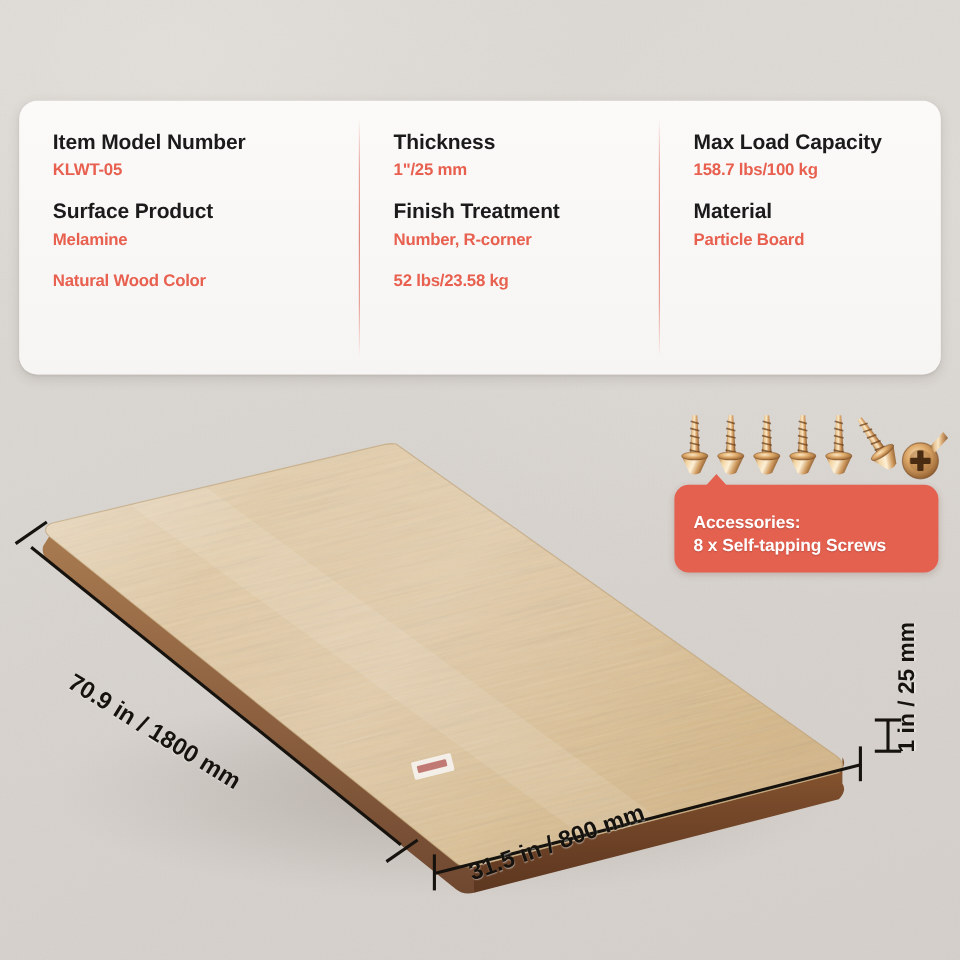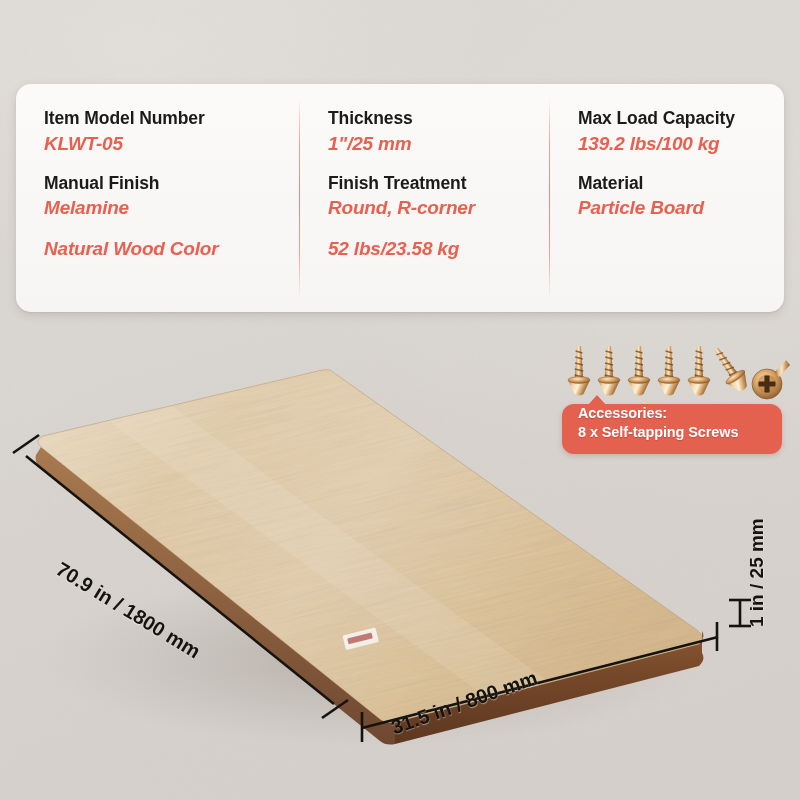--- a/index.html
+++ b/index.html
@@ -36,33 +36,33 @@
     position:absolute;top:14px;bottom:14px;width:1px;
     background:linear-gradient(180deg,rgba(231,150,142,0) 0%,#e8a49c 22%,#e08a80 50%,#e8a49c 78%,rgba(231,150,142,0) 100%);
   }
   .spec-item{margin-bottom:16px;}
   .spec-item:last-child{margin-bottom:13px;}
   .spec-label{
     font-size:17.5px;font-weight:700;color:#1b1b1b;line-height:1.25;
     letter-spacing:-.1px;
   }
   .spec-value{
-    font-size:19px;font-weight:700;font-style:italic;color:#e8604f;
+    font-size:14px;font-weight:700;color:#e8604f;
     line-height:1.3;letter-spacing:-.2px;margin-top:2px;
   }
 
   
   #board-wrap{position:absolute;left:0;top:330px;width:800px;height:470px;}
 
   
   .screws{position:absolute;left:560px;top:332px;width:232px;height:78px;}
   .acc-bubble{
     position:absolute;left:562px;top:404px;width:220px;
     background:#e4604f;border-radius:12px;
-    padding:0 12px 11px 16px;box-sizing:border-box;
+    padding:23px 12px 11px 16px;box-sizing:border-box;
     box-shadow:0 2px 5px rgba(120,60,50,.22);
   }
   .acc-bubble:before{
     content:"";position:absolute;left:26px;top:-9px;
     border-left:9px solid transparent;border-right:9px solid transparent;
     border-bottom:10px solid #e4604f;
   }
   .acc-line{
     color:#fff;font-size:14.5px;font-weight:700;line-height:1.33;
     letter-spacing:-.1px;text-shadow:0 1px 1px rgba(120,55,45,.35);
@@ -105,48 +105,48 @@
   </svg>
 
   <div class="spec-card">
 
     <div class="spec-col c1">
       <div class="spec-item">
         <div class="spec-label">Item Model Number</div>
         <div class="spec-value">KLWT-05</div>
       </div>
       <div class="spec-item">
-        <div class="spec-label">Manual Finish</div>
+        <div class="spec-label">Surface Product</div>
         <div class="spec-value">Melamine</div>
       </div>
       <div class="spec-item">
         <div class="spec-value">Natural Wood Color</div>
       </div>
       <div class="divider" style="right:0;"></div>
     </div>
 
     <div class="spec-col c2">
       <div class="spec-item">
         <div class="spec-label">Thickness</div>
         <div class="spec-value">1"/25 mm</div>
       </div>
       <div class="spec-item">
         <div class="spec-label">Finish Treatment</div>
-        <div class="spec-value">Round, R-corner</div>
+        <div class="spec-value">Number, R-corner</div>
       </div>
       <div class="spec-item">
         <div class="spec-value">52 lbs/23.58 kg</div>
       </div>
       <div class="divider" style="right:0;"></div>
     </div>
 
     <div class="spec-col c3">
       <div class="spec-item">
         <div class="spec-label">Max Load Capacity</div>
-        <div class="spec-value">139.2 lbs/100 kg</div>
+        <div class="spec-value">158.7 lbs/100 kg</div>
       </div>
       <div class="spec-item">
         <div class="spec-label">Material</div>
         <div class="spec-value">Particle Board</div>
       </div>
     </div>
   </div>
 
   <svg id="board-wrap" viewBox="0 0 800 470" preserveAspectRatio="none">
     <defs>

